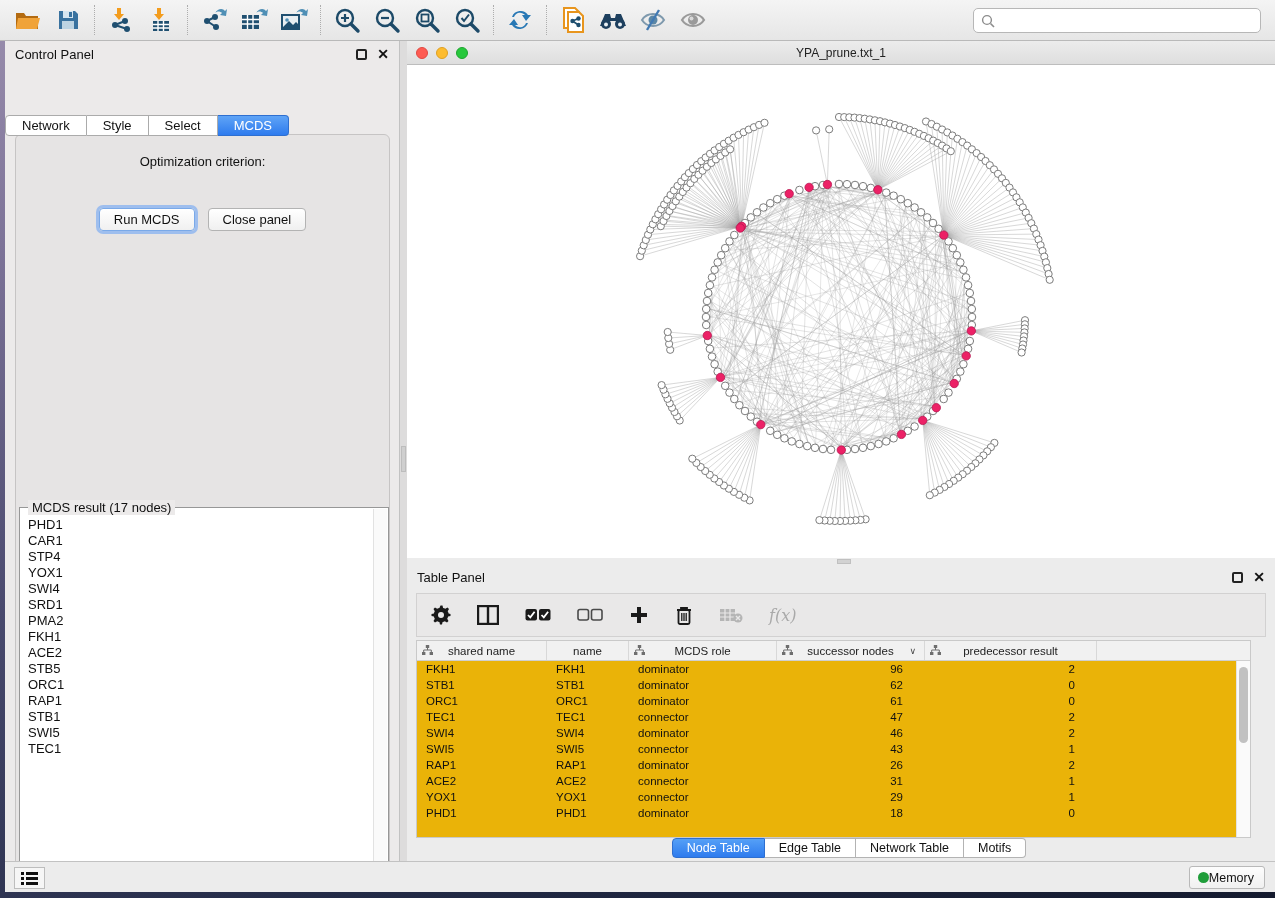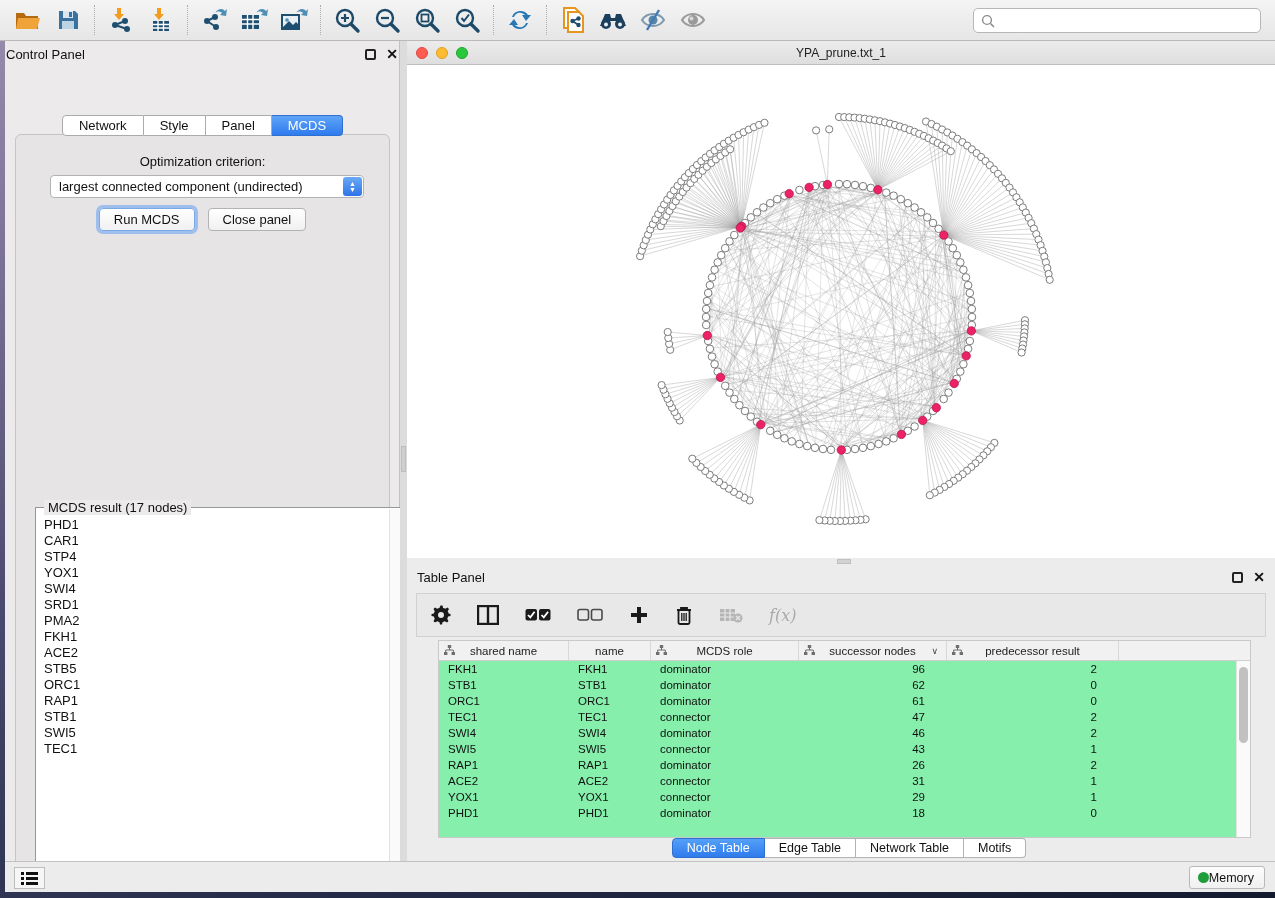--- a/index.html
+++ b/index.html
@@ -16,45 +16,45 @@
   .tb-btn { width:40px; height:34px; display:flex; align-items:center; justify-content:center; }
   .tb-sep { width:1px; height:30px; border-left:1px dotted #adadad; margin:0 6px; }
   .tb-search { position:absolute; right:14px; top:8px; width:288px; height:25px;
     background:#fff; border:1px solid #b7b7b7; border-radius:5px;
     display:flex; align-items:center; padding-left:7px; }
   .tb-search input { border:none; outline:none; flex:1; font-size:12px; background:transparent; }
 
   
   .control-panel { position:absolute; left:5px; top:41px; width:395px; height:820px;
     background:#eceaea; border-right:1px solid #c2c2c2; }
-  .cp-header { height:27px; display:flex; align-items:center; padding:0 1px; }
+  .cp-header { height:27px; display:flex; align-items:center; padding:0 10px; }
   .cp-title { font-size:13px; color:#111; flex:1; }
   .panel-float { width:11px; height:11px; border:2px solid #222; border-radius:2px; margin-right:10px; }
   .panel-close { font-size:14px; font-weight:bold; color:#111; line-height:11px; }
   .cp-inner { position:absolute; left:10px; top:93px; width:375px; height:754px;
     background:#e6e4e4; border:1px solid #c6c4c4; border-radius:6px; }
-  .cp-tabs { position:absolute; left:0; top:74px; width:395px; display:flex; justify-content:center; z-index:3; }
+  .cp-tabs { position:absolute; left:0; top:74px; width:395px; display:flex; z-index:3; }
   .seg-tab { height:21px; padding:0 16px; background:#fff; border:1px solid #ababab; border-left:none;
     font-size:13px; color:#111; display:flex; align-items:center; }
   .seg-tab:first-child { border-left:1px solid #ababab; border-radius:4px 0 0 4px; }
   .seg-tab:last-child { border-radius:0 4px 4px 0; }
   .seg-tab.active { background:linear-gradient(#5fa4f6,#2e7bee); border-color:#2e6fd0; color:#fff; }
   .cp-opt-label { position:absolute; left:0; top:113px; width:395px; text-align:center; font-size:13px; color:#111; }
   .cp-select { position:absolute; left:45px; top:134px; width:314px; height:23px; background:#fff;
     border:1px solid #b3b3b3; border-radius:4px; display:flex; align-items:center; font-size:13px; }
   .cp-select .sel-text { flex:1; padding-left:8px; color:#111; }
   .sel-stepper { width:19px; height:19px; margin-right:1px; border-radius:3px;
     background:linear-gradient(#6aaaf8,#2e74e7); display:flex; flex-direction:column;
     align-items:center; justify-content:center; color:#fff; font-size:7px; line-height:6px; }
   .cp-buttons { position:absolute; left:0; top:167px; width:395px; display:flex; justify-content:center; gap:13px; }
   .mac-btn { height:23px; padding:0 14px; background:linear-gradient(#ffffff,#f0f0f0);
     border:1px solid #b3b3b3; border-radius:4px; font-size:13px; color:#111; }
   .mac-btn.focused { box-shadow:0 0 0 3px rgba(110,165,245,.6); border-color:#7aa9e8; }
   .mcds-fieldset { position:absolute; left:14px; top:466px; width:370px; height:373px;
-    background:#fff; border:1px solid #979797;margin-left:16px; }
+    background:#fff; border:1px solid #979797; }
   .mcds-legend { position:absolute; left:8px; top:-8px; background:#eceaea; padding:0 4px;
     font-size:13px; color:#111; }
   .mcds-list { position:absolute; left:1px; top:9px; bottom:1px; right:15px; overflow:hidden;
     font-size:13px; color:#111; padding-left:7px; background:#fff; }
   .mcds-list div { height:16px; line-height:16px; }
   .mcds-scroll { position:absolute; right:1px; top:1px; bottom:1px; width:14px;
     background:#fafafa; border-left:1px solid #e2e2e2; }
 
   .v-splitter { position:absolute; left:400px; top:41px; width:7px; height:820px; background:#dddcdc; }
   .v-grip { position:absolute; left:1px; top:405px; width:5px; height:26px; background:#cfcfcf;
@@ -77,21 +77,21 @@
   
   .table-panel { position:absolute; left:407px; top:565px; width:868px; height:296px; background:#ececec; }
   .tp-header { height:24px; display:flex; align-items:center; padding:0 10px; }
   .tp-title { font-size:13px; color:#111; flex:1; }
   .tp-toolbar { position:absolute; left:9px; top:28px; right:9px; height:44px;
     background:#e9e8e8; border:1px solid #d2d1d1; display:flex; align-items:center; padding-left:14px; gap:26px; }
   .tp-tool { display:flex; align-items:center; justify-content:center; }
   .fx { font-family:"DejaVu Serif", serif; font-style:italic; font-size:16px; color:#a9a9a9; }
 
   .nt-wrap { position:absolute; left:9px; top:75px; right:24px; height:198px;
-    background:#86efac; border:1px solid #c9c9c9;margin-left:22px; }
+    background:#eab308; border:1px solid #c9c9c9; }
   .nt-header { display:flex; height:20px; background:#f1f1f1; border-bottom:1px solid #cfcfcf; }
   .nt-hcell { display:flex; align-items:center; justify-content:center; gap:5px;
     font-size:11.5px; color:#222; border-right:1px solid #d8d8d8; position:relative; }
   .nt-hcell .hicon { position:absolute; left:5px; top:4px; }
   .nt-hcell .sort { font-size:9px; color:#444; position:absolute; right:8px; top:5px; }
   .nt-row { display:flex; height:16px; }
   .nt-cell { font-size:11.5px; color:#111; line-height:16px; white-space:nowrap; overflow:hidden; }
   .nt-scroll { position:absolute; right:0; top:20px; bottom:0; width:14px;
     background:#fafafa; border-left:1px solid #e3e3e3; }
   .nt-thumb { position:absolute; left:2px; top:6px; width:9px; height:76px; background:#c1c1c1; border-radius:5px; }
@@ -263,31 +263,24 @@
 <div class="control-panel">
   <div class="cp-header">
     <div class="cp-title">Control Panel</div>
     <div class="panel-float"></div>
     <div class="panel-close">✕</div>
   </div>
   <div class="cp-inner"></div>
   <div class="cp-tabs" id="cp-tabs">
       <div class="seg-tab">Network</div>
       <div class="seg-tab">Style</div>
-      <div class="seg-tab">Panel</div>
+      <div class="seg-tab">Select</div>
       <div class="seg-tab active">MCDS</div>
     </div>
   <div class="cp-opt-label">Optimization criterion:</div>
-  <div class="cp-select">
-    <span class="sel-text">largest connected component (undirected)</span>
-    <span class="sel-stepper">
-        <span>▲</span>
-        <span>▼</span>
-      </span>
-  </div>
   <div class="cp-buttons">
     <button class="mac-btn focused">Run MCDS</button>
     <button class="mac-btn">Close panel</button>
   </div>
   <div class="mcds-fieldset">
     <div class="mcds-legend">MCDS result (17 nodes)</div>
     <div class="mcds-list" id="mcds-list">
         <div>PHD1</div>
         <div>CAR1</div>
         <div>STP4</div>

